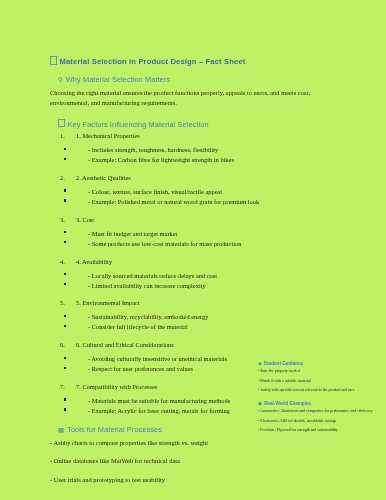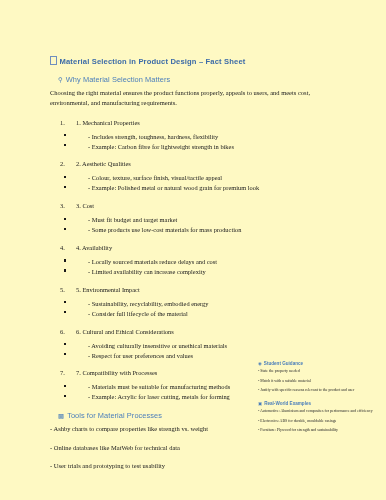--- a/index.html
+++ b/index.html
@@ -11,21 +11,21 @@
     width: 386px;
     height: 500px;
     overflow: hidden;
     font-family: "Liberation Serif", serif;
     color: #1a1a1a;
   }
   .page {
     position: relative;
     width: 386px;
     height: 500px;
-    background: #fef9c3;
+    background: #bef264;
     box-sizing: border-box;
     padding: 56px 36px 0 50px;
   }
   .doc-title {
     color: #3d6ca8;
     font-family: "Liberation Sans", sans-serif;
     font-size: 7.6px;
     font-weight: bold;
     letter-spacing: 0.02em;
     margin: 0 0 9px 0;
@@ -148,20 +148,23 @@
 
   <div class="doc-title">
     <span class="tofu"></span><span>Material Selection in Product Design – Fact Sheet</span>
   </div>
 
   <h2 class="section">
     <span class="hicon">⚲</span><span>Why Material Selection Matters</span>
   </h2>
   <p class="para">Choosing the right material ensures the product functions properly, appeals to users, and meets cost, environmental, and manufacturing requirements.</p>
 
+  <h2 class="section">
+    <span class="tofu"></span><span>Key Factors Influencing Material Selection</span>
+  </h2>
 
   <ol class="factors">
     <li class="num"><span class="marker">1.</span><span>1. Mechanical Properties</span></li>
     <ul class="sub">
       <li><span class="bullet"></span><span>- Includes strength, toughness, hardness, flexibility</span></li>
       <li><span class="bullet"></span><span>- Example: Carbon fibre for lightweight strength in bikes</span></li>
     </ul>
 
     <li class="num"><span class="marker">2.</span><span>2. Aesthetic Qualities</span></li>
     <ul class="sub">

